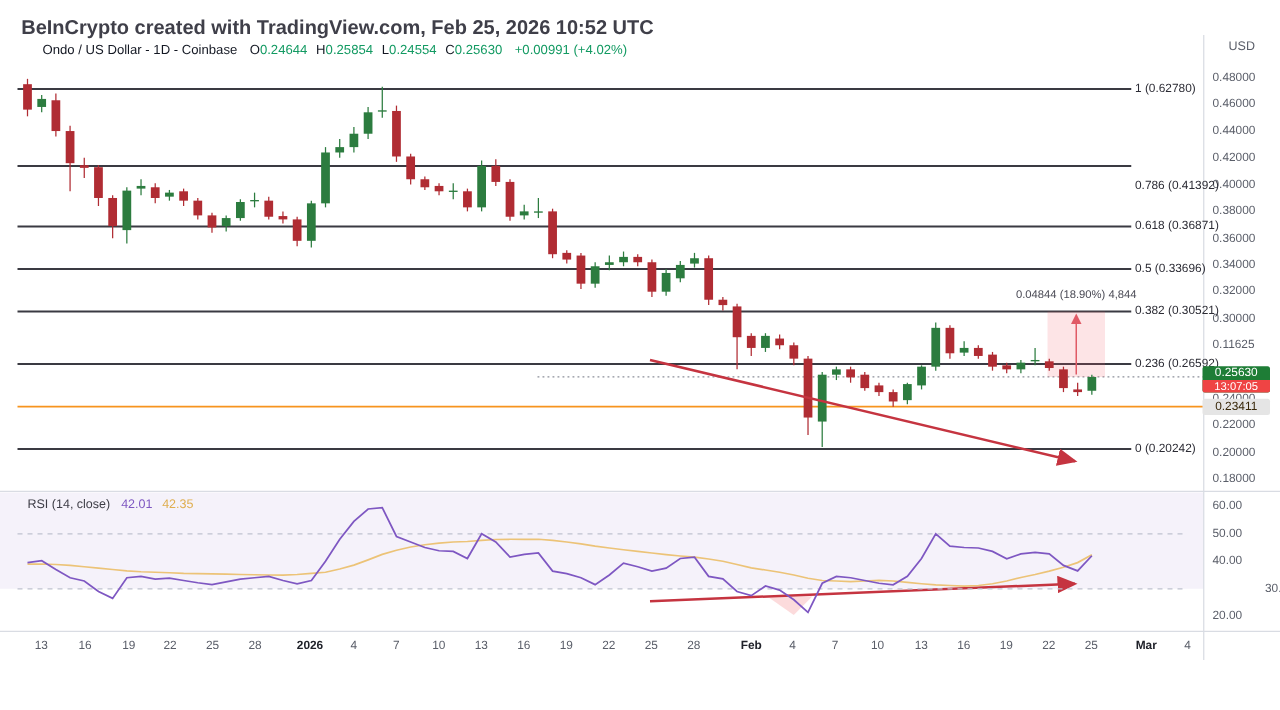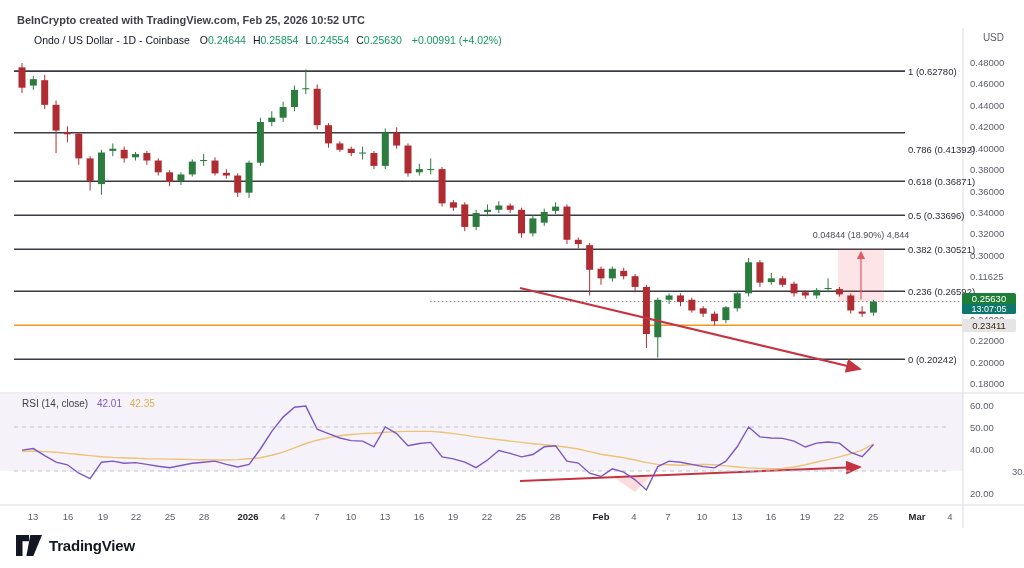--- a/index.html
+++ b/index.html
@@ -1,38 +1,38 @@
 <!DOCTYPE html>
 <html><head>
 <meta charset="utf-8">
 <style>
   html,body{margin:0;padding:0;background:#fff;}
   #app{position:relative;width:1024px;height:568px;background:#ffffff;overflow:hidden;
        font-family:"Liberation Sans",sans-serif;-webkit-font-smoothing:antialiased;}
   #chart{position:absolute;left:0;top:0;width:1024px;height:568px;}
   .abs{position:absolute;white-space:nowrap;}
-  .watermark{left:17px;top:14px;font-size:11px;font-weight:700;color:#3f3f49;}
+  .watermark{left:17px;top:14px;font-size:16px;font-weight:700;color:#3f3f49;}
   .symbolrow{left:34px;top:34px;font-size:10.5px;color:#131722;}
   .symbolrow .sym{font-weight:400;color:#131722;}
   .symbolrow .k{color:#131722;margin-left:7px;}
   .symbolrow .v{color:#129a62;}
   .symbolrow .chg{color:#129a62;margin-left:7px;}
   .usd{right:20px;top:32px;font-size:10px;color:#5a5e69;}
   .annotation{top:230px;left:861px;transform:translateX(-50%);font-size:9px;color:#4a4a55;}
   .pricelabel{position:absolute;left:970px;transform:translateY(-50%);font-size:9.5px;color:#5a5e69;}
   .fiblabel{position:absolute;left:908px;transform:translateY(-50%);font-size:9.5px;color:#2c2c35;}
   .xlabel{position:absolute;top:511px;transform:translateX(-50%);font-size:9.5px;color:#5a5e69;}
   .xlabel.bold{font-weight:700;color:#20222a;}
   .rsilegend{left:22px;top:398px;font-size:10px;}
   .rsilegend .t{font-weight:400;color:#3d3d46;}
   .rsilegend .v1{color:#7e57c2;margin-left:6px;}
   .rsilegend .v2{color:#dfae4f;margin-left:5px;}
   .badge{position:absolute;left:962px;width:54px;text-align:center;font-size:9.5px;border-radius:2px;}
   .badge-last{top:293px;background:#1e7d36;color:#fff;line-height:11px;padding:0;}
-  .badge-last .cd{background:#0f766e;font-size:9px;line-height:10px;border-radius:0 0 2px 2px;}
+  .badge-last .cd{background:#ef4444;font-size:9px;line-height:10px;border-radius:0 0 2px 2px;}
   .badge-alert{top:319px;background:#e5e5e5;color:#39280a;line-height:13px;}
   .logo{left:16px;top:535px;display:flex;align-items:center;gap:7px;}
   .logo .txt{font-size:15px;font-weight:700;color:#131722;letter-spacing:-0.2px;}
 </style>
 </head>
 <body>
 
 <div id="app">
   <svg id="chart" viewBox="0 0 1024 568" xmlns="http://www.w3.org/2000/svg">
     <defs>
@@ -314,21 +314,13 @@
     <div class="cd">13:07:05</div>
   </div>
   <div class="badge badge-alert" style="top: 319.348px;">0.23411</div>
 
   <div class="abs rsilegend">
     <span class="t">RSI (14, close)</span>
     <span class="v1">42.01</span>
     <span class="v2">42.35</span>
   </div>
 
-  <div class="abs logo">
-    <svg width="26" height="21" viewBox="0 0 30 24">
-      <path d="M0,0 h15 v7 h-7.5 v17 h-7.5 z" fill="#131722"></path>
-      <path d="M16.5,0 h13.5 l-10,24 h-8 z" fill="#131722"></path>
-      <circle cx="23" cy="4" r="0" fill="#131722"></circle>
-    </svg>
-    <span class="txt">TradingView</span>
-  </div>
 </div>
 
 </body></html>

